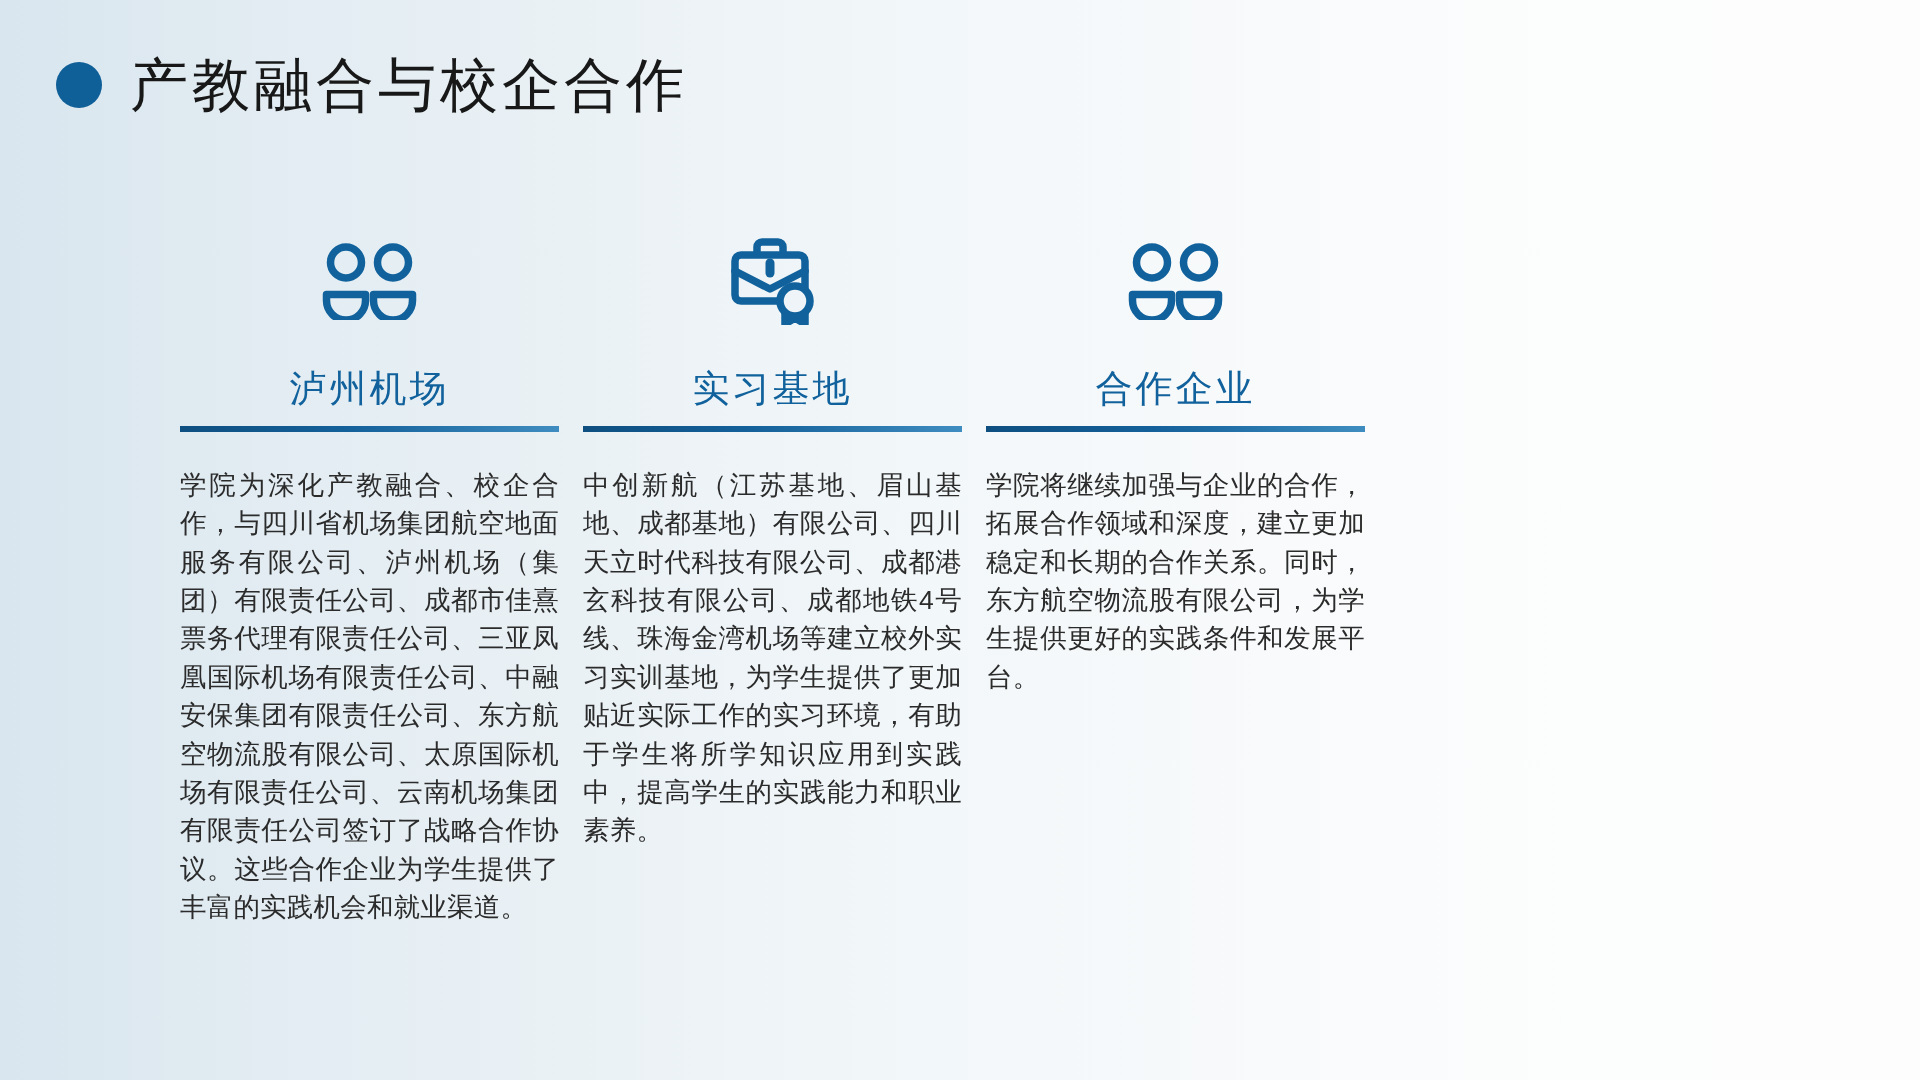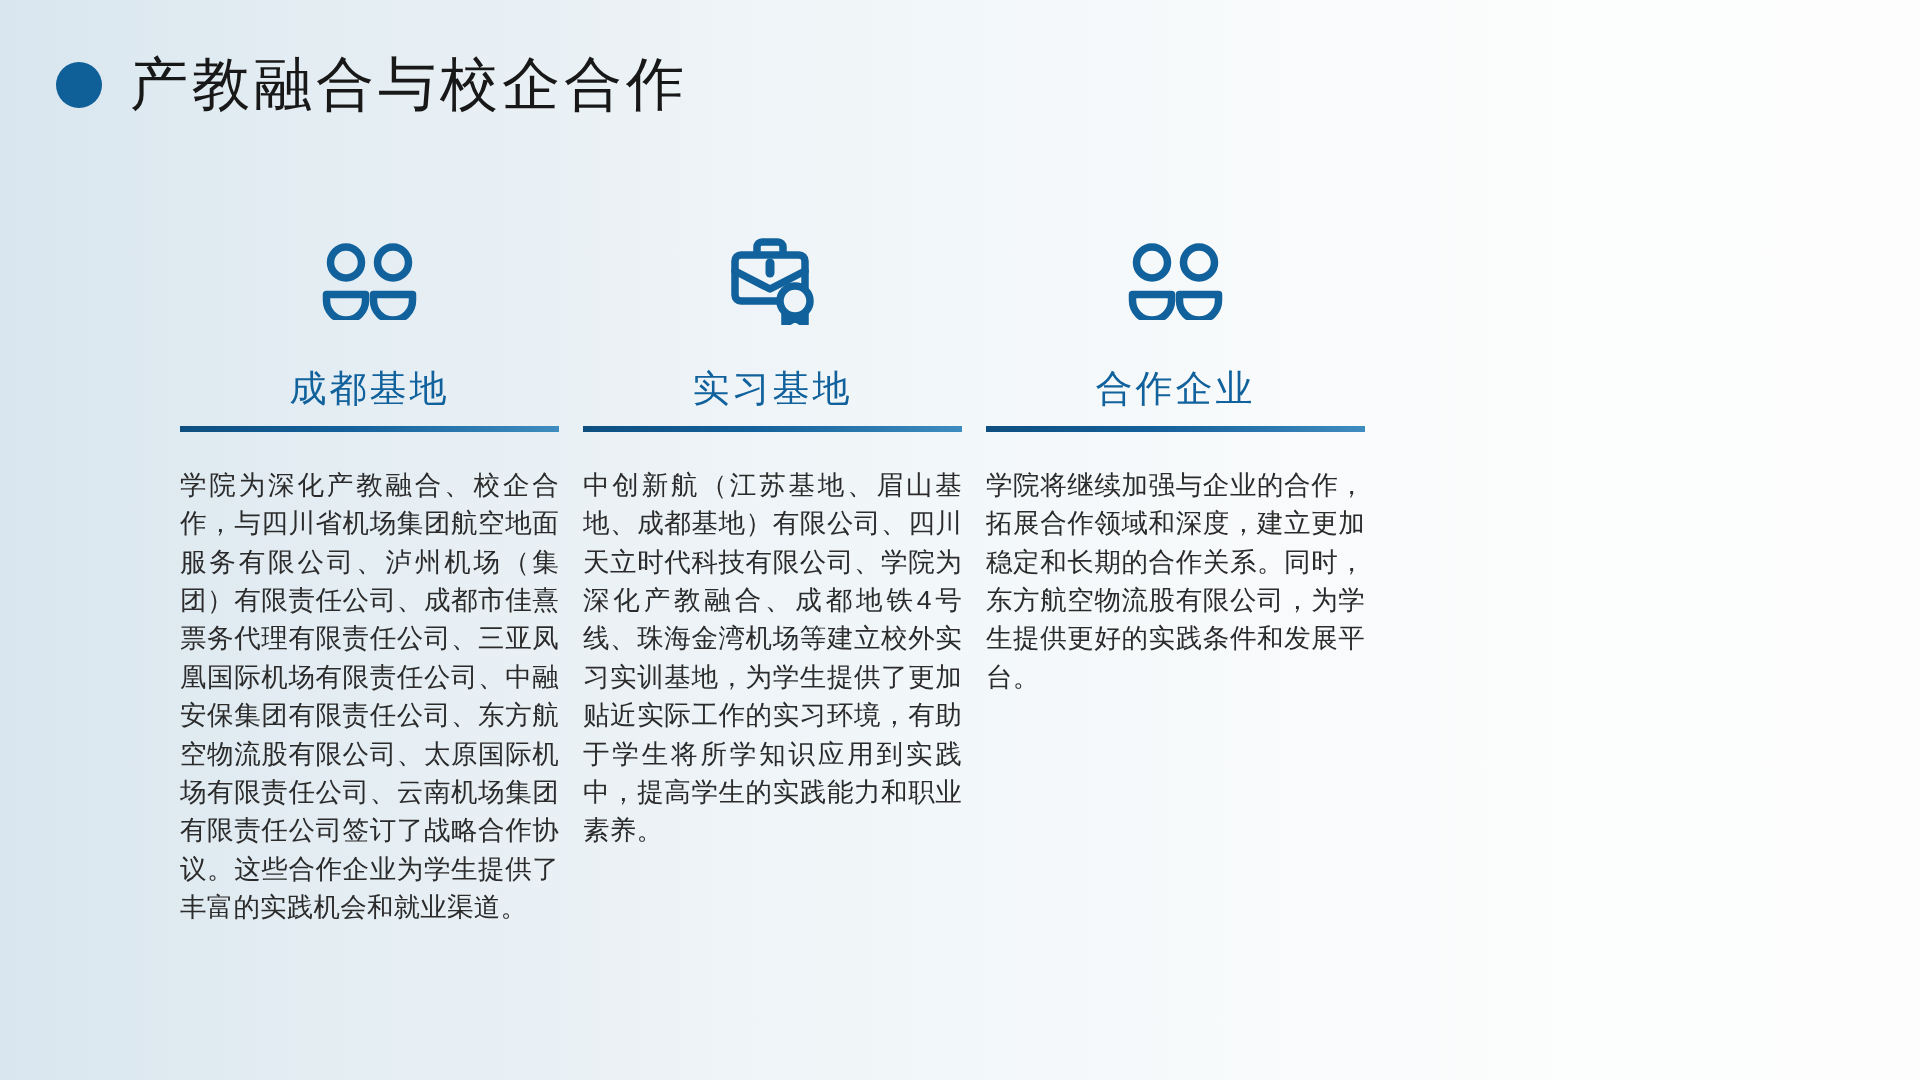--- a/index.html
+++ b/index.html
@@ -37,21 +37,21 @@
     gap: 28px;
   }
   .header-bullet {
     width: 46px;
     height: 46px;
     border-radius: 50%;
     background: #0f5f98;
     flex: 0 0 auto;
   }
   .header-title {
-    font-family: Liberation Serif, serif;
+    font-family: Liberation Sans, sans-serif;
     font-size: 58px;
     line-height: 1;
     color: #181818;
     letter-spacing: 4px;
     white-space: nowrap;
   }
 
   
   .columns {
     position: absolute;
@@ -123,39 +123,39 @@
 
     <div class="col">
       <div class="col-icon">
         <svg width="100" height="78" viewBox="0 0 100 78" fill="none" stroke="#11629c" stroke-width="7.5" stroke-linecap="round" stroke-linejoin="round">
           <circle cx="26" cy="20.5" r="15.5"></circle>
           <circle cx="73" cy="20.5" r="15.5"></circle>
           <path d="M6.5 52.5 h39 v6 a19.5 19.5 0 0 1 -19.5 19.5 h0 a19.5 19.5 0 0 1 -19.5 -19.5 z"></path>
           <path d="M53.5 52.5 h39 v6 a19.5 19.5 0 0 1 -19.5 19.5 h0 a19.5 19.5 0 0 1 -19.5 -19.5 z"></path>
         </svg>
       </div>
-      <div class="col-title">成都基地</div>
+      <div class="col-title">泸州机场</div>
       <div class="col-rule"></div>
       <div class="col-body">学院为深化产教融合、校企合作，与四川省机场集团航空地面服务有限公司、泸州机场（集团）有限责任公司、成都市佳熹票务代理有限责任公司、三亚凤凰国际机场有限责任公司、中融安保集团有限责任公司、东方航空物流股有限公司、太原国际机场有限责任公司、云南机场集团有限责任公司签订了战略合作协议。这些合作企业为学生提供了丰富的实践机会和就业渠道。</div>
     </div>
 
     <div class="col">
       <div class="col-icon">
         <svg width="92" height="88" viewBox="0 0 92 88" fill="none" stroke="#11629c" stroke-width="7.5" stroke-linecap="round" stroke-linejoin="round">
           <path d="M30 14 v-4 a5 5 0 0 1 5 -5 h16 a5 5 0 0 1 5 5 v4"></path>
           <path d="M14 18 h58 a6 6 0 0 1 6 6 v34 a6 6 0 0 1 -6 6 h-58 a6 6 0 0 1 -6 -6 v-34 a6 6 0 0 1 6 -6 z"></path>
           <path d="M8 34 L43 52 L78 34"></path>
           <path d="M43 26 v10" stroke-width="9"></path>
           <circle cx="68" cy="64" r="15" fill="#eef4f8"></circle>
           <path d="M58 76 l0 11 l10 -6 l10 6 l0 -11"></path>
         </svg>
       </div>
       <div class="col-title">实习基地</div>
       <div class="col-rule"></div>
-      <div class="col-body">中创新航（江苏基地、眉山基地、成都基地）有限公司、四川天立时代科技有限公司、学院为深化产教融合、成都地铁4号线、珠海金湾机场等建立校外实习实训基地，为学生提供了更加贴近实际工作的实习环境，有助于学生将所学知识应用到实践中，提高学生的实践能力和职业素养。</div>
+      <div class="col-body">中创新航（江苏基地、眉山基地、成都基地）有限公司、四川天立时代科技有限公司、成都港玄科技有限公司、成都地铁4号线、珠海金湾机场等建立校外实习实训基地，为学生提供了更加贴近实际工作的实习环境，有助于学生将所学知识应用到实践中，提高学生的实践能力和职业素养。</div>
     </div>
 
 
     <div class="col">
       <div class="col-icon">
         <svg width="100" height="78" viewBox="0 0 100 78" fill="none" stroke="#11629c" stroke-width="7.5" stroke-linecap="round" stroke-linejoin="round">
           <circle cx="26" cy="20.5" r="15.5"></circle>
           <circle cx="73" cy="20.5" r="15.5"></circle>
           <path d="M6.5 52.5 h39 v6 a19.5 19.5 0 0 1 -19.5 19.5 h0 a19.5 19.5 0 0 1 -19.5 -19.5 z"></path>
           <path d="M53.5 52.5 h39 v6 a19.5 19.5 0 0 1 -19.5 19.5 h0 a19.5 19.5 0 0 1 -19.5 -19.5 z"></path>

